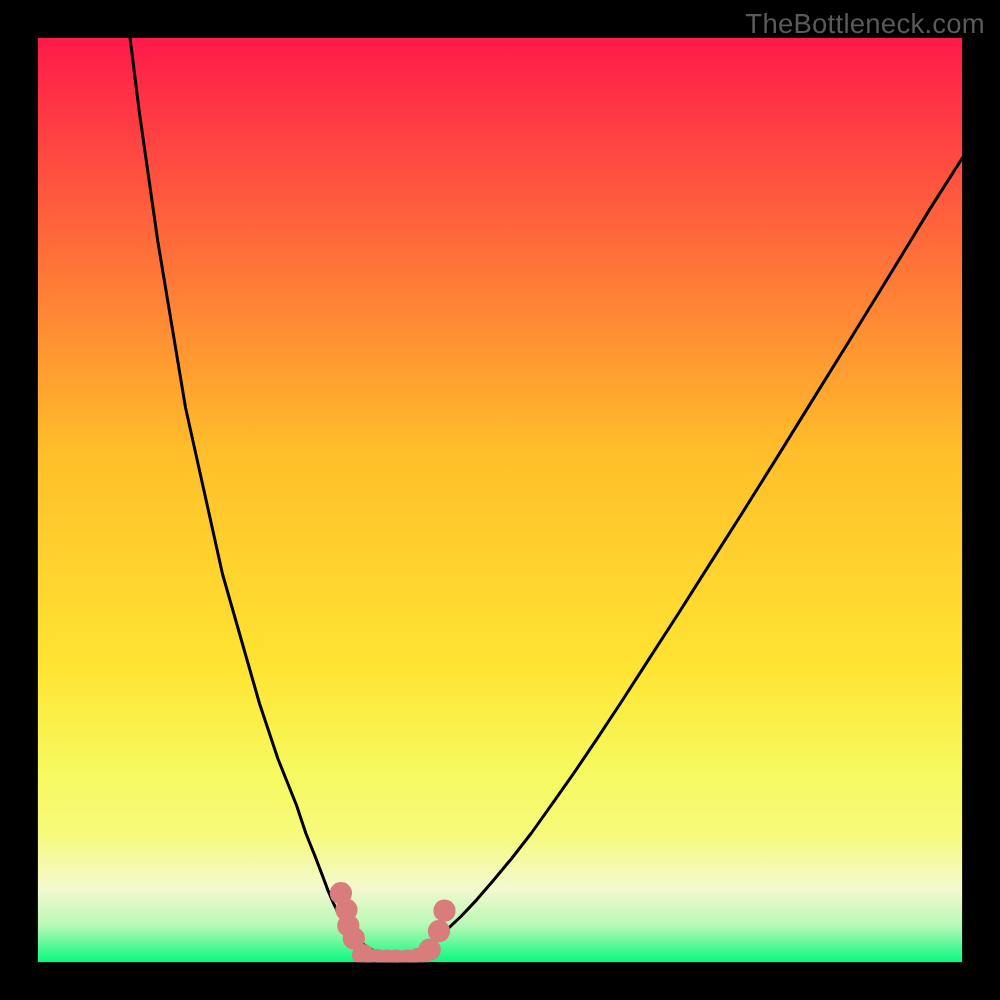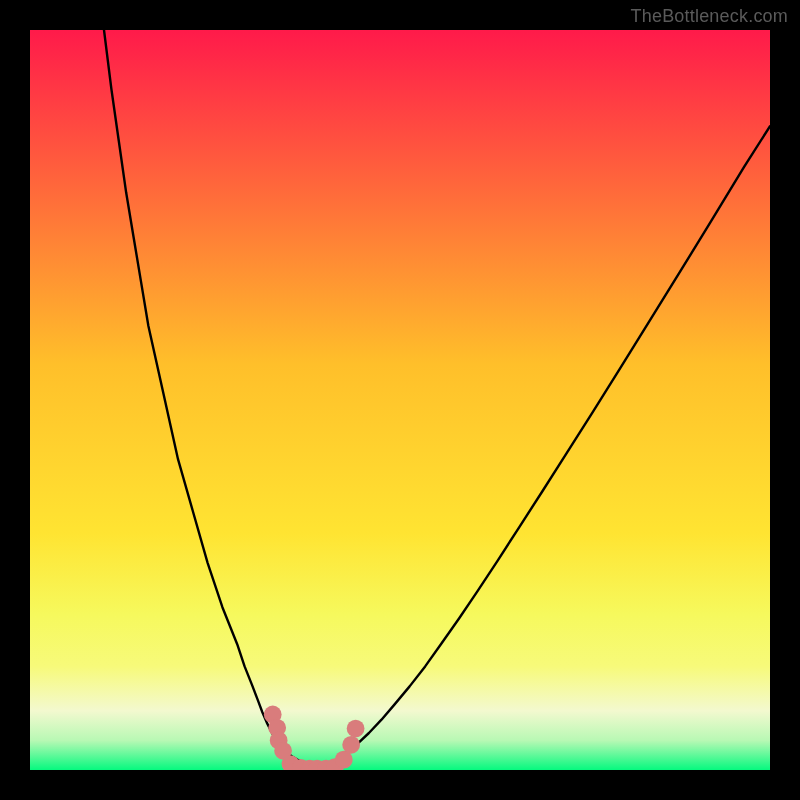--- a/index.html
+++ b/index.html
@@ -8,21 +8,21 @@
     position: relative;
     width: 800px;
     height: 800px;
     background: #000;
   }
   .watermark {
     position: absolute;
     top: 6px;
     right: 12px;
     font-family: Arial, Helvetica, sans-serif;
-    font-size: 18px;
+    font-size: 22px;
     font-weight: 500;
     color: #5a5a5a;
     letter-spacing: 0.2px;
     z-index: 10;
   }
   .plot-frame {
     position: absolute;
     left: 30px;
     top: 30px;
     width: 740px;

